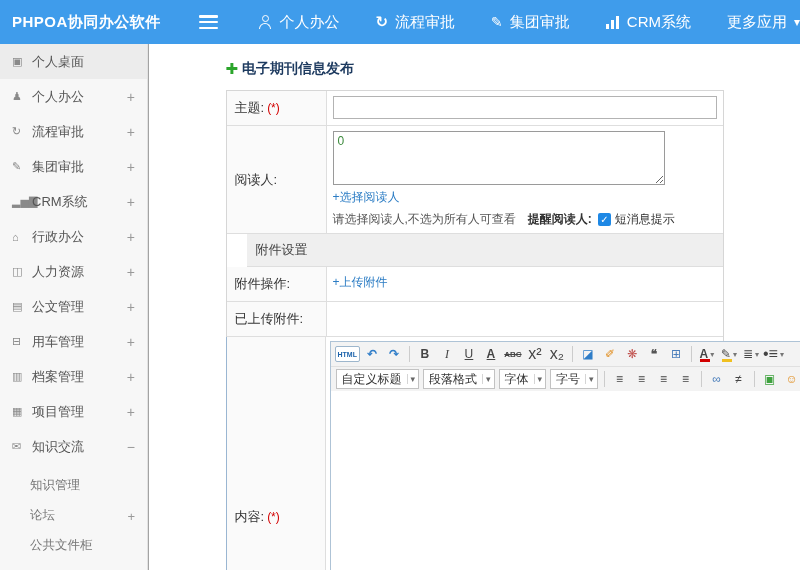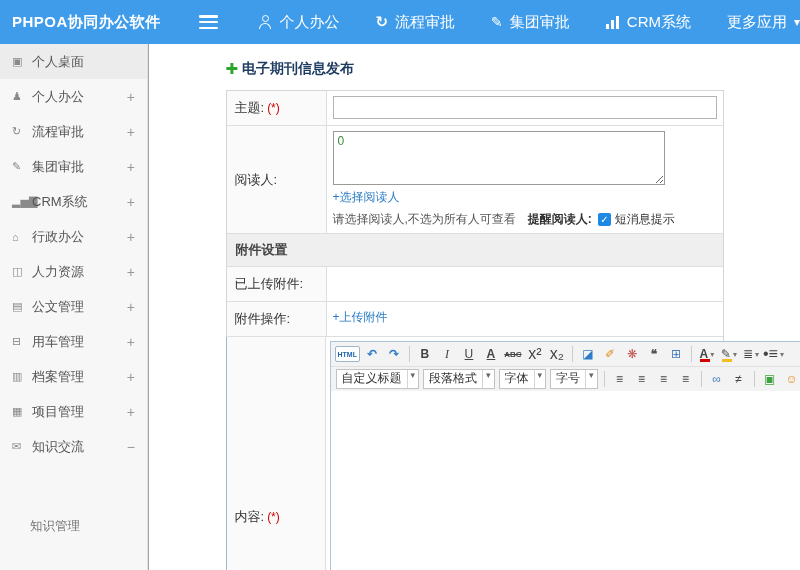--- a/index.html
+++ b/index.html
@@ -26,38 +26,38 @@
   .ic-caret { order:2; }
   .ic-caret::before { content:"▾"; font-size:12px; }
 
   
   .sidebar { position:absolute; top:44px; left:0; width:148px; height:526px; background:#f7f7f7; border-right:1px solid #e2e2e2; overflow:hidden; }
   .side-item { height:35px; display:flex; align-items:center; padding:0 12px; cursor:pointer; color:#555; font-size:13px; }
   .side-item.active { background:#ececec; }
   .side-item .sglyph { width:20px; color:#8a8a8a; font-size:11px; flex:none; }
   .side-item .slabel { flex:1; }
   .side-item .sexpand { color:#999; font-size:14px; }
-  .side-sub { height:30px; display:flex; align-items:center; padding:0 12px 0 30px; cursor:pointer; color:#777; font-size:12.5px;margin-top:47px; }
+  .side-sub { height:30px; display:flex; align-items:flex-end; padding:0 12px 0 30px; cursor:pointer; color:#777; font-size:12.5px; }
   .side-sub .slabel { flex:1; }
   .side-sub .sexpand { color:#999; font-size:13px; }
 
   
   .main { position:absolute; top:44px; left:149px; width:651px; height:526px; background:#fff; overflow:hidden; }
   .content { width:498px; margin:16px auto 0; }
   .page-title { display:flex; align-items:center; gap:4px; margin-bottom:12px; }
   .plus-ic { color:#2ba52b; font-weight:bold; font-size:15px; }
   .page-title h1 { font-size:14px; font-weight:bold; color:#1d3a5f; }
 
   
   .form-table { width:498px; border:1px solid #d6d6d6; border-bottom:none; font-size:13px; color:#333; }
   .frow { display:flex; border-bottom:1px solid #dedede; }
   .flabel { width:100px; flex:none; background:#fafafa; border-right:1px solid #dedede; padding:6px 8px; display:flex; align-items:center; gap:3px; }
   .fvalue { flex:1; padding:5px 6px; min-height:34px; }
   .req { color:#d20000; font-size:12px; }
-  .section-row { background:#efefef; padding:7px 9px; font-weight:bold; font-size:13px; color:#444; border-bottom:1px solid #dedede; }
+  .section-row { background:#efefef; padding:7px 9px; font-weight:normal; font-size:13px; color:#444; border-bottom:1px solid #dedede;margin-left:20px; }
   .txt-input { width:100%; height:23px; border:1px solid #b3b3b3; padding:0 4px; font-size:12px; font-family:inherit; }
   .readers-ta { width:332px; height:54px; border:1px solid #9a9a9a; font-size:12px; padding:2px 4px; color:#3c8a3c; font-family:inherit; resize:both; display:block; }
   .blue-link { color:#2b7cc4; font-size:12px; text-decoration:none; cursor:pointer; display:inline-block; margin-top:4px; }
   .hint-line { margin-top:5px; font-size:12px; color:#555; display:flex; align-items:center; flex-wrap:wrap; }
   .remind { font-weight:bold; color:#333; margin-left:12px; }
   .chk { width:13px; height:13px; background:#1e88e5; border-radius:2px; margin:0 4px 0 6px; display:inline-flex; align-items:center; justify-content:center; cursor:pointer; }
   .chk::after { content:"✓"; color:#fff; font-size:10px; line-height:1; }
   .sms { color:#333; font-size:12px;font-family:Liberation Serif, serif; }
 
   
@@ -77,21 +77,21 @@
   .ital { font-style:italic; font-family:"Liberation Serif","DejaVu Serif",serif; }
   .undl { text-decoration:underline; }
   .strike { text-decoration:line-through; font-size:8px; font-weight:bold; }
   .small { font-size:16px; }
   .fc { position:relative; font-weight:bold; }
   .fc::before { content:""; position:absolute; left:3px; right:7px; bottom:2px; height:3px; background:#d20000; }
   .bc { position:relative; }
   .bc::before { content:""; position:absolute; left:3px; right:7px; bottom:2px; height:3px; background:#f0c020; }
   .drop::after { content:"▾"; font-size:8px; color:#777; margin-left:2px; }
   .quote-b { font-weight:bold; color:#555; font-family:"Liberation Serif","DejaVu Serif",serif; }
-  .ed-select { height:20px; background:#fff; border:1px solid #c2c2c2; display:inline-flex; font-size:12px; color:#333; padding:0 3px 0 5px; margin:0 2px; cursor:pointer; white-space:nowrap; }
+  .ed-select { height:20px; background:#fff; border:1px solid #c2c2c2; display:inline-flex; align-items:center; font-size:12px; color:#333; padding:0 3px 0 5px; margin:0 2px; cursor:pointer; white-space:nowrap; }
   .ed-select::after { content:"▾"; font-size:9px; color:#666; margin-left:5px; border-left:1px solid #d5d5d5; padding-left:3px; }
   .ed-body { height:300px; background:#fff; cursor:text; }
 </style>
 </head>
 <body>
 
 <div class="app">
 
   <div class="topbar">
     <div class="brand">PHPOA协同办公软件</div>
@@ -256,32 +256,32 @@
               <span class="chk"></span>
               <span class="sms">短消息提示</span>
             </div>
           </div>
         </div>
 
         <div class="section-row">附件设置</div>
 
         <div class="frow">
           <div class="flabel">
-            <span>已上传附件:</span>
-          </div>
-          <div class="fvalue"></div>
-        </div>
-
-        <div class="frow">
-          <div class="flabel">
             <span>附件操作:</span>
           </div>
           <div class="fvalue">
             <a class="blue-link" style="margin-top:2px">+上传附件</a>
           </div>
+        </div>
+
+        <div class="frow">
+          <div class="flabel">
+            <span>已上传附件:</span>
+          </div>
+          <div class="fvalue"></div>
         </div>
 
         <div class="frow content-row">
           <div class="flabel">
             <span>内容:</span>
             <span class="req">(*)</span>
           </div>
           <div class="fvalue" style="padding:4px;">
             <div class="editor">
 

